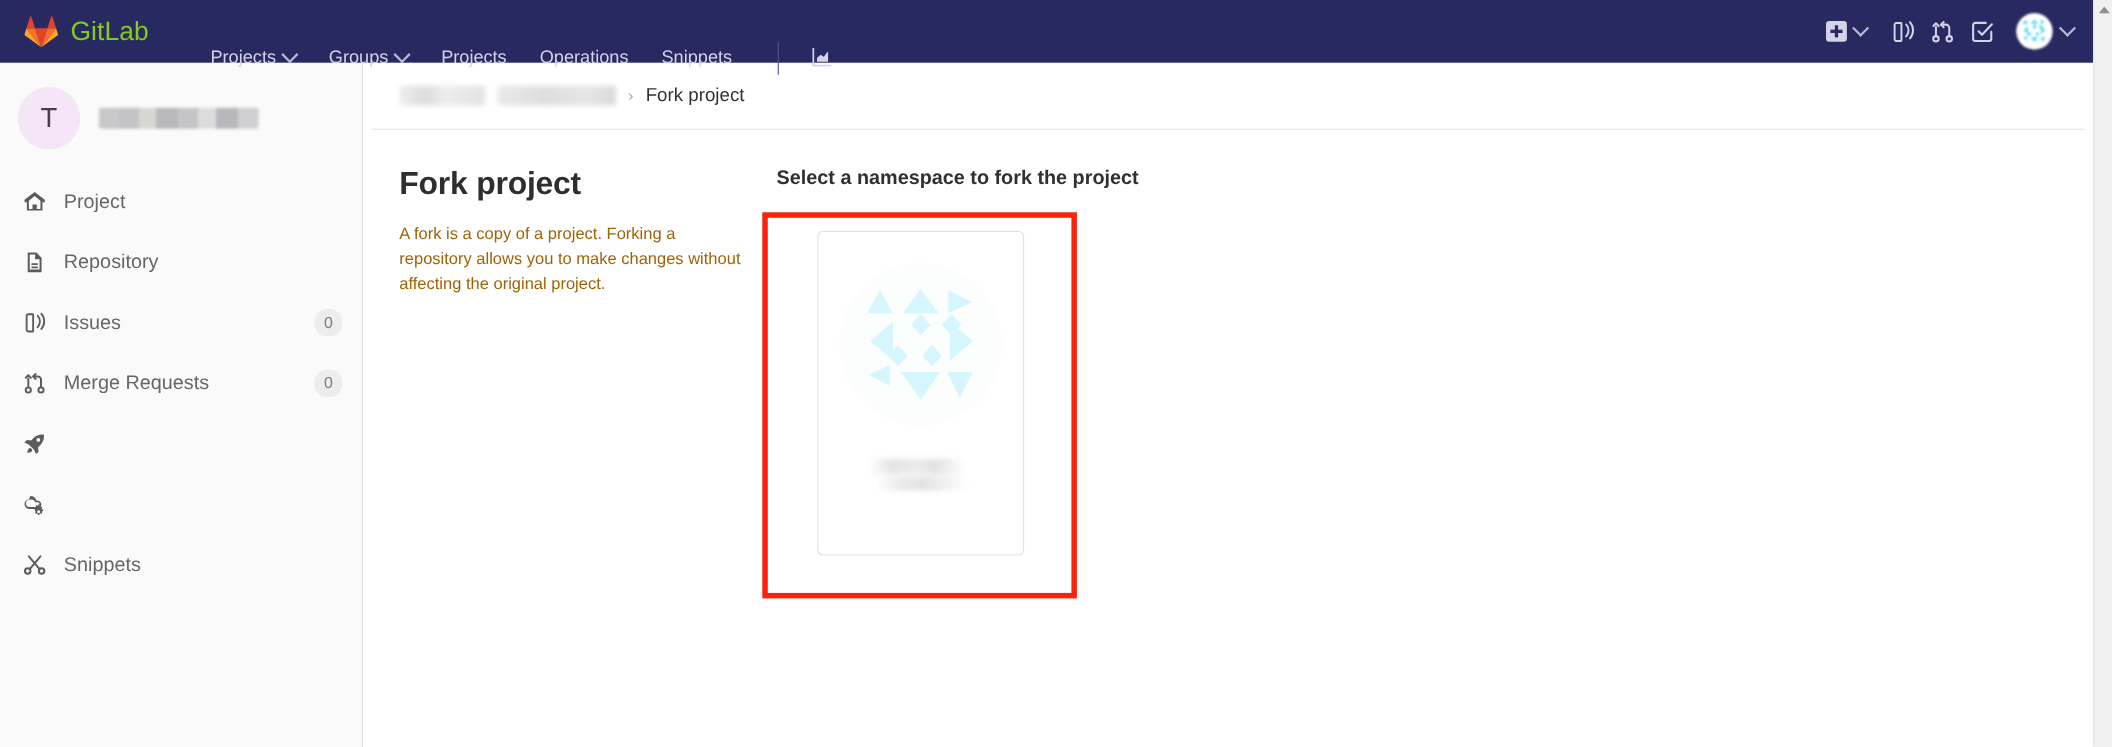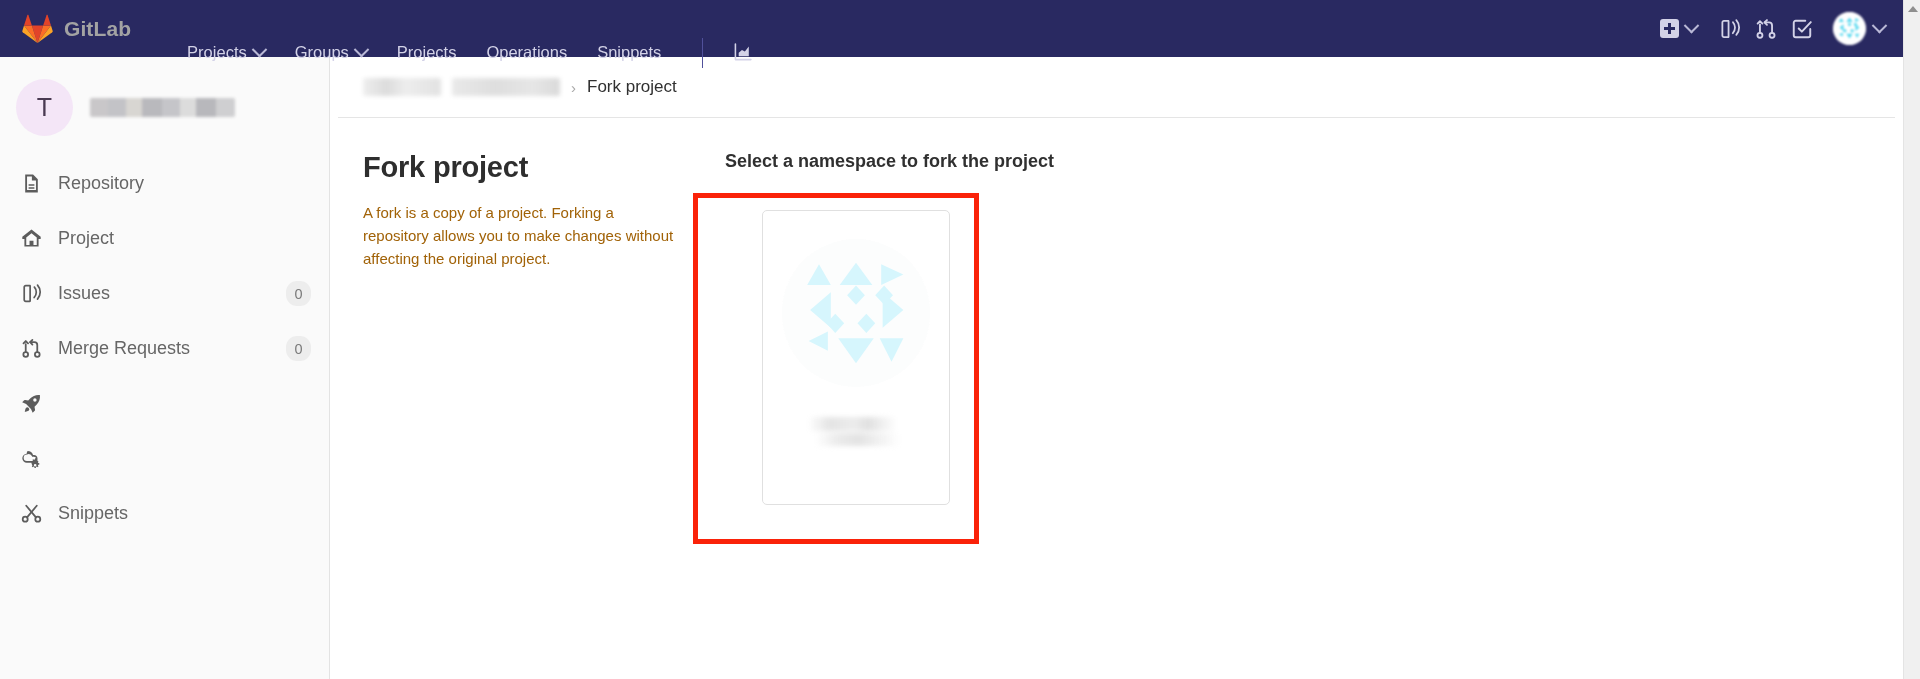--- a/index.html
+++ b/index.html
@@ -28,24 +28,24 @@
 
   .brand {
     display: flex;
     align-items: center;
     gap: 11px;
     margin-left: 22px;
     text-decoration: none;
   }
   .brand-logo { width: 31px; height: 29px; display: block; }
   .brand-name {
-    color: #a3a3a3;
-    font-size: 21px;
+    color: #84cc16;
+    font-size: 24px;
     letter-spacing: 0.1px;
-    font-weight: 700;
+    font-weight: 400;
   }
 
   .nav-links {
     display: flex;
     align-items: center;
     margin-left: 41px;
     height: 57px;
     margin-top: 48px;
   }
   .nav-link {
@@ -285,21 +285,21 @@
   }
   .fork-desc {
     font-size: 15px;
     line-height: 1.53;
     color: #a16207;
     max-width: 318px;
   }
 
   .fork-right {
     flex: 1;
-    padding-left: 20px;
+    padding-left: 1px;
     position: relative;
   }
   .namespace-title {
     font-size: 18px;
     font-weight: 700;
     color: #303030;
     margin-bottom: 16px;
     padding-left: 12px;
   }
 
@@ -478,33 +478,33 @@
   <div class="project-head">
     <div class="project-avatar">T</div>
     <div class="project-name-blur"></div>
   </div>
 
   <div class="nav-menu">
 
     <div class="menu-item">
       <span class="menu-icon">
         <svg width="21" height="21" viewBox="0 0 16 16" fill="currentColor">
-          <path d="M3.2 1.2h6l3.6 3.6v10H3.2zm1.4 1.4v10.4h6.8V5.8H8.3V2.6zm1.2 6h4.4v1.2H5.8zm0 2.2h4.4v1.2H5.8z"></path>
-        </svg>
-      </span>
-      <span class="menu-label">Repository</span>
+          <path d="M8 1.2 1 6.6v1.7h1.6V14h10.8V8.3H15V6.6zM4 13V7.2L8 4l4 3.2V13h-2.5v-3.2h-3V13z"></path>
+        </svg>
+      </span>
+      <span class="menu-label">Project</span>
     </div>
 
     <div class="menu-item">
       <span class="menu-icon">
         <svg width="21" height="21" viewBox="0 0 16 16" fill="currentColor">
-          <path d="M8 1.2 1 6.6v1.7h1.6V14h10.8V8.3H15V6.6zM4 13V7.2L8 4l4 3.2V13h-2.5v-3.2h-3V13z"></path>
-        </svg>
-      </span>
-      <span class="menu-label">Project</span>
+          <path d="M3.2 1.2h6l3.6 3.6v10H3.2zm1.4 1.4v10.4h6.8V5.8H8.3V2.6zm1.2 6h4.4v1.2H5.8zm0 2.2h4.4v1.2H5.8z"></path>
+        </svg>
+      </span>
+      <span class="menu-label">Repository</span>
     </div>
 
     <div class="menu-item">
       <span class="menu-icon">
         <svg width="21" height="21" viewBox="0 0 16 16" fill="currentColor">
           <path d="M3.6 1.4h3.1c.5 0 .9.4.9.9v11.4c0 .5-.4.9-.9.9H3.6c-1 0-1.8-.8-1.8-1.8V3.2c0-1 .8-1.8 1.8-1.8m0 1.3a.5.5 0 0 0-.5.5v9.6c0 .3.2.5.5.5h2.7V2.7z"></path>
           <path d="M9.6 3.4a.65.65 0 0 1 .95-.85 6.6 6.6 0 0 1 0 8.9.65.65 0 1 1-.95-.88 5.3 5.3 0 0 0 0-7.17"></path>
           <path d="M12.1 2a.65.65 0 0 1 .97-.86 8.7 8.7 0 0 1 0 11.6.65.65 0 0 1-.97-.86 7.4 7.4 0 0 0 0-9.88"></path>
         </svg>
       </span>

